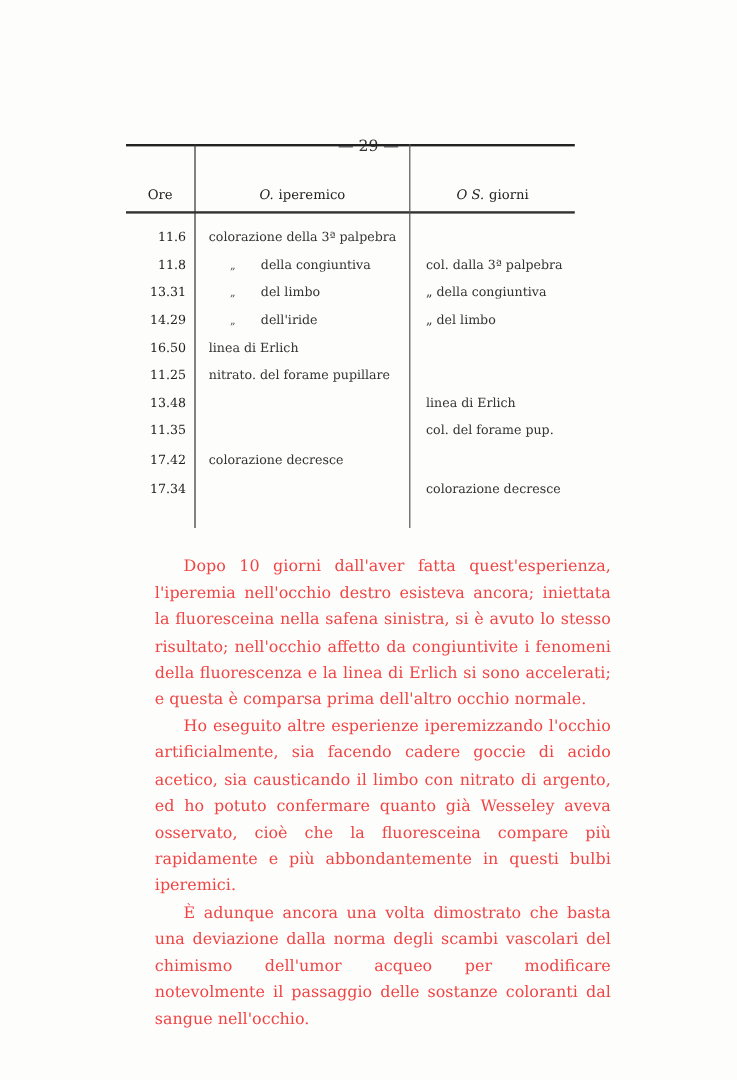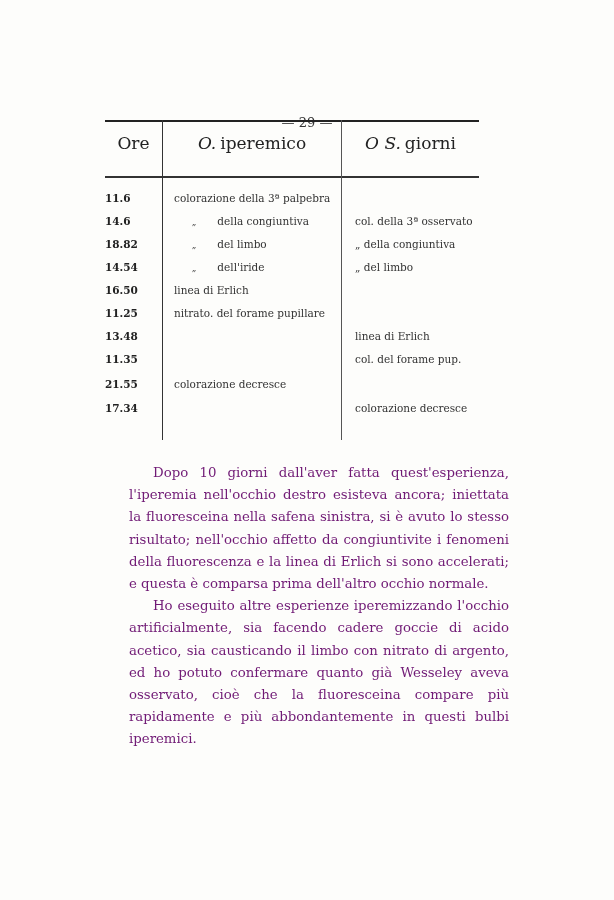--- a/index.html
+++ b/index.html
@@ -16,33 +16,33 @@
       text-align: center; font-size: 13px; color: #333; margin-top: 27px;
     }
     .table {
       position: absolute; left: 105px; top: 120px; width: 374px; height: 320px;
     }
     .rule-top { position: absolute; left: 0; top: 0; width: 374px; height: 2px; background: #222; }
     .rule-head { position: absolute; left: 0; top: 56px; width: 374px; height: 2px; background: #333; }
     .vline { position: absolute; top: 0; width: 1px; background: #333; }
     .vline.v1 { left: 57px; height: 320px; }
     .vline.v2 { left: 236px; height: 320px; background: #555; }
-    .hdr { position: absolute; top: 13px; font-size: 17px; text-align: center; color: #222; }
+    .hdr { position: absolute; top: 36px; font-size: 11px; text-align: center; color: #222; }
     .hdr.h0 { left: 0; width: 57px; }
     .hdr.h1 { left: 58px; width: 178px; }
     .hdr.h2 { left: 237px; width: 137px; }
     .hdr i { font-style: italic; margin-right: 4px; }
     .row { position: absolute; left: 0; width: 374px; height: 20px; font-size: 10.5px; }
-    .cell-time { position: absolute; left: 0; width: 50px; text-align: left; color: #222; font-weight: bold; }
+    .cell-time { position: absolute; left: 0; width: 50px; text-align: right; color: #222; }
     .cell-a { position: absolute; left: 69px; width: 166px; white-space: nowrap; color: #333; }
     .cell-b { position: absolute; left: 250px; width: 124px; white-space: nowrap; color: #333; }
     .ditto { display: inline-block; width: 40px; text-align: center; font-size: 9px; }
     .body-text {
       position: absolute; left: 129px; top: 462px; width: 380px;
-      font-size: 13.3px; line-height: 22.2px; text-align: justify; color: #701a75;
+      font-size: 13.3px; line-height: 22.2px; text-align: justify; color: #ef4444;
     }
     .body-text p { margin: 0; text-indent: 24px; }
   </style>
 </head>
 <body>
 
 <div class="page-number">— 29 —</div>
 
 <div class="table">
   <div class="rule-top"></div>
@@ -58,31 +58,31 @@
     <i>O S.</i><span>giorni</span>
   </div>
 
   <div id="rows">
       <div class="row" style="top: 72px;">
         <span class="cell-time">11.6</span>
         <span class="cell-a"><span>colorazione della 3ª palpebra</span></span>
         <span class="cell-b"><span></span></span>
       </div>
       <div class="row" style="top: 95px;">
-        <span class="cell-time">14.6</span>
+        <span class="cell-time">11.8</span>
         <span class="cell-a"><span class="ditto">„</span> <span>della congiuntiva</span></span>
-        <span class="cell-b"><span>col. della 3ª osservato</span></span>
+        <span class="cell-b"><span>col. dalla 3ª palpebra</span></span>
       </div>
       <div class="row" style="top: 118px;">
-        <span class="cell-time">18.82</span>
+        <span class="cell-time">13.31</span>
         <span class="cell-a"><span class="ditto">„</span> <span>del limbo</span></span>
         <span class="cell-b"><span>„</span> <span>della congiuntiva</span></span>
       </div>
       <div class="row" style="top: 141px;">
-        <span class="cell-time">14.54</span>
+        <span class="cell-time">14.29</span>
         <span class="cell-a"><span class="ditto">„</span> <span>dell'iride</span></span>
         <span class="cell-b"><span>„</span> <span>del limbo</span></span>
       </div>
       <div class="row" style="top: 164px;">
         <span class="cell-time">16.50</span>
         <span class="cell-a"><span>linea di Erlich</span></span>
         <span class="cell-b"><span></span></span>
       </div>
       <div class="row" style="top: 187px;">
         <span class="cell-time">11.25</span>
@@ -93,28 +93,29 @@
         <span class="cell-time">13.48</span>
         <span class="cell-a"><span></span></span>
         <span class="cell-b"><span>linea di Erlich</span></span>
       </div>
       <div class="row" style="top: 233px;">
         <span class="cell-time">11.35</span>
         <span class="cell-a"><span></span></span>
         <span class="cell-b"><span>col. del forame pup.</span></span>
       </div>
       <div class="row" style="top: 258px;">
-        <span class="cell-time">21.55</span>
+        <span class="cell-time">17.42</span>
         <span class="cell-a"><span>colorazione decresce</span></span>
         <span class="cell-b"><span></span></span>
       </div>
       <div class="row" style="top: 282px;">
         <span class="cell-time">17.34</span>
         <span class="cell-a"><span></span></span>
         <span class="cell-b"><span>colorazione decresce</span></span>
       </div>
     </div>
 </div>
 
 <div class="body-text">
   <p>Dopo 10 giorni dall'aver fatta quest'esperienza, l'iperemia nell'occhio destro esisteva ancora; iniettata la fluoresceina nella safena sinistra, si è avuto lo stesso risultato; nell'occhio affetto da congiuntivite i fenomeni della fluorescenza e la linea di Erlich si sono accelerati; e questa è comparsa prima dell'altro occhio normale.</p>
   <p>Ho eseguito altre esperienze iperemizzando l'occhio artificialmente, sia facendo cadere goccie di acido acetico, sia causticando il limbo con nitrato di argento, ed ho potuto confermare quanto già Wesseley aveva osservato, cioè che la fluoresceina compare più rapidamente e più abbondantemente in questi bulbi iperemici.</p>
+  <p>È adunque ancora una volta dimostrato che basta una deviazione dalla norma degli scambi vascolari del chimismo dell'umor acqueo per modificare notevolmente il passaggio delle sostanze coloranti dal sangue nell'occhio.</p>
 </div>
 
 </body></html>

